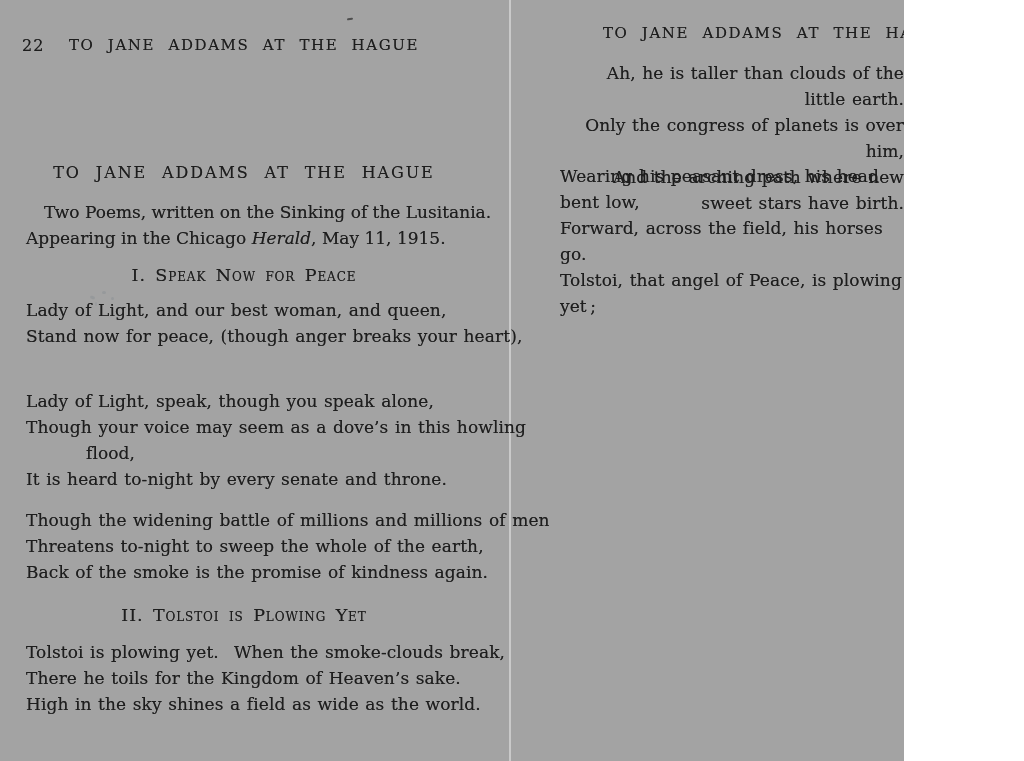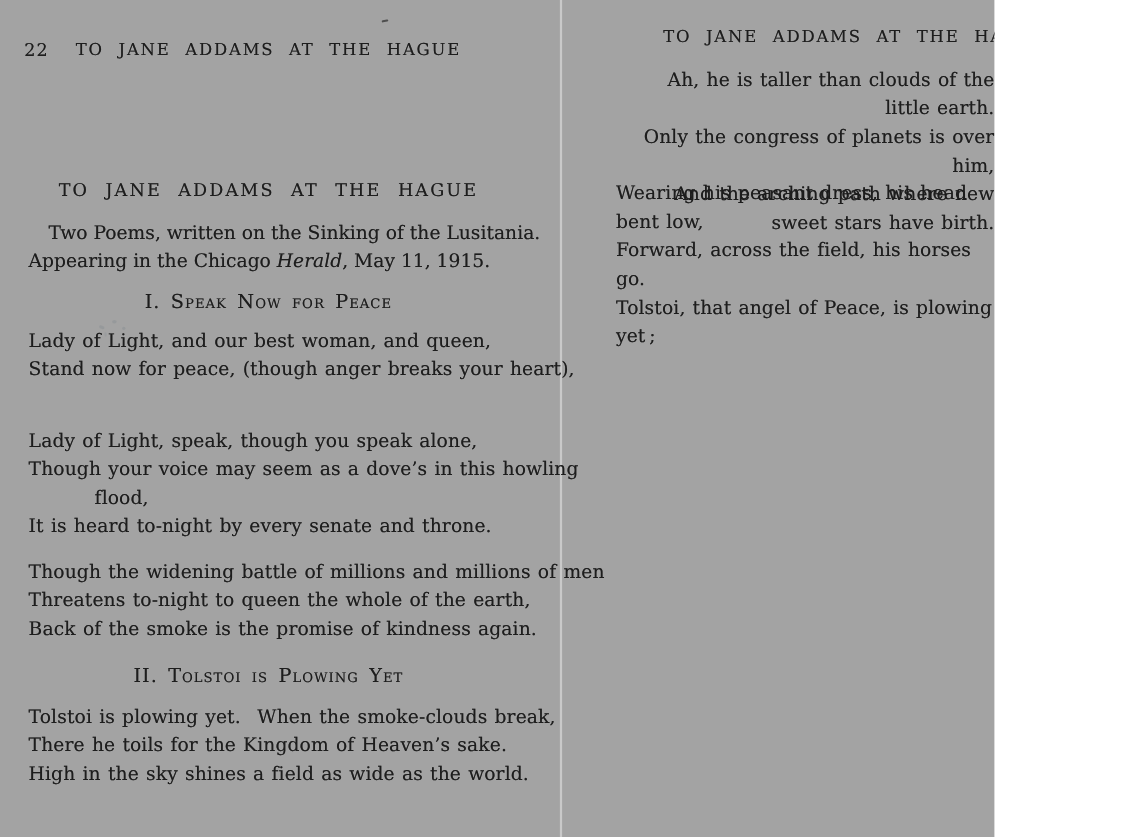--- a/index.html
+++ b/index.html
@@ -92,21 +92,21 @@
 
     <div class="stanza s2">
       <div class="line">Lady of Light, speak, though you speak alone,</div>
       <div class="line">Though your voice may seem as a dove’s in this howling</div>
       <div class="line indent">flood,</div>
       <div class="line">It is heard to-night by every senate and throne.</div>
     </div>
 
     <div class="stanza s3">
       <div class="line">Though the widening battle of millions and millions of men</div>
-      <div class="line">Threatens to-night to queen the whole of the earth,</div>
+      <div class="line">Threatens to-night to sweep the whole of the earth,</div>
       <div class="line">Back of the smoke is the promise of kindness again.</div>
     </div>
 
     <h2 class="sec-heading two">II. Tolstoi is Plowing Yet</h2>
 
     <div class="stanza s4">
       <div class="line">Tolstoi is plowing yet.  When the smoke-clouds break,</div>
       <div class="line">There he toils for the Kingdom of Heaven’s sake.</div>
       <div class="line">High in the sky shines a field as wide as the world.</div>
     </div>

